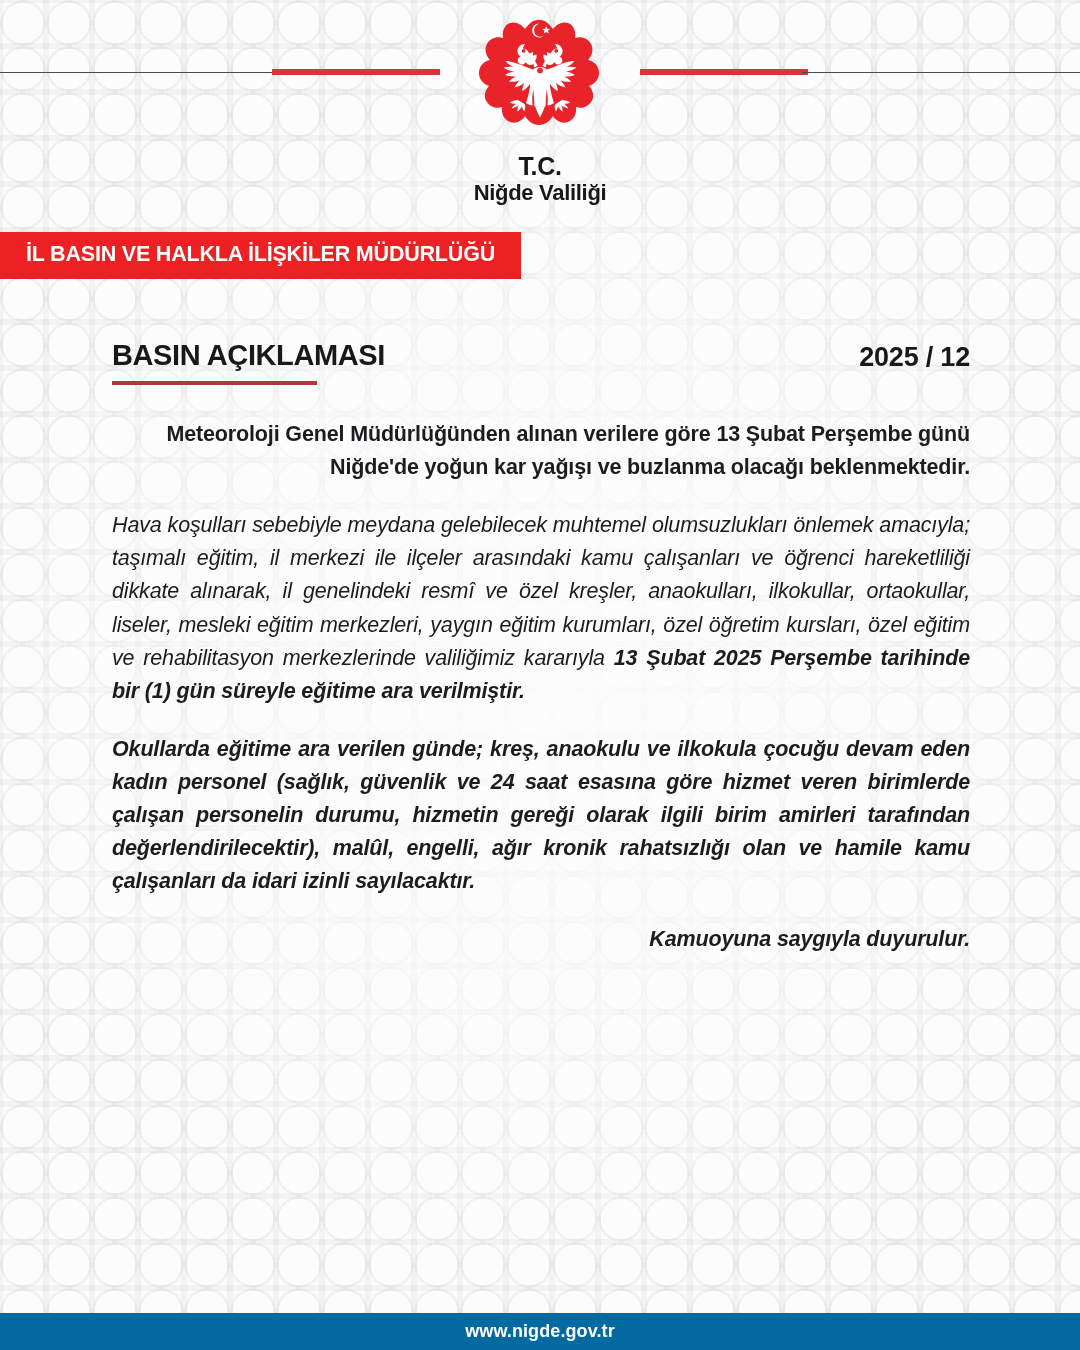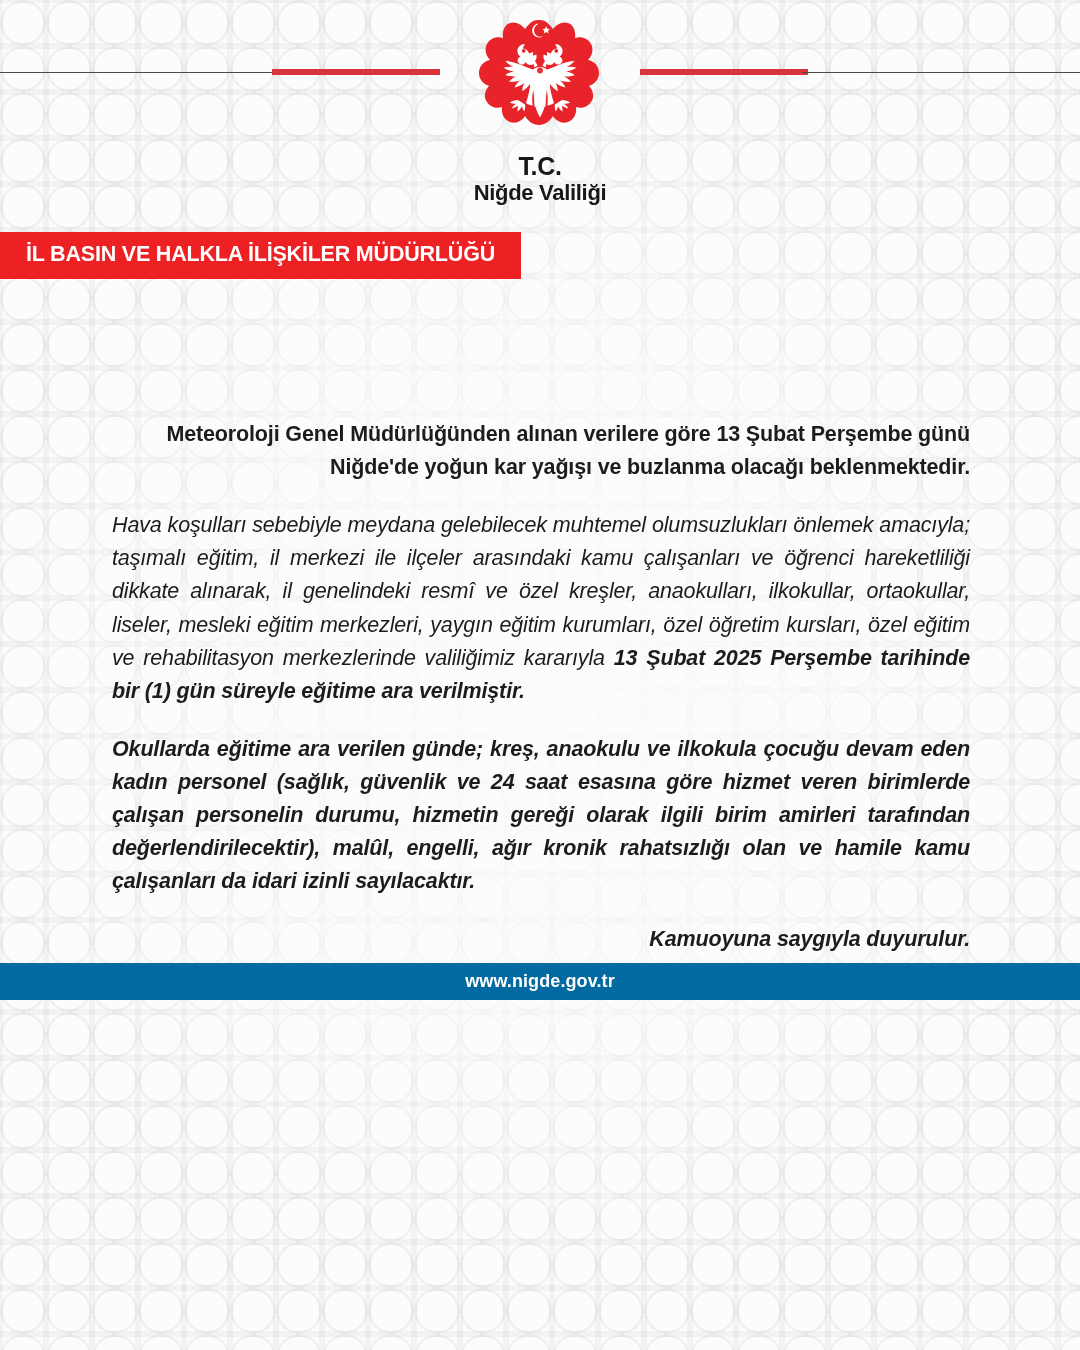--- a/index.html
+++ b/index.html
@@ -25,21 +25,21 @@
       linear-gradient(0deg, rgba(0,0,0,0) 44%, rgba(120,120,120,0.07) 44% 56%, rgba(0,0,0,0) 56%),
       linear-gradient(90deg, rgba(0,0,0,0) 44%, rgba(120,120,120,0.07) 44% 56%, rgba(0,0,0,0) 56%);
     background-size: 46px 46px, 46px 46px, 46px 46px;
     background-position: 0 0, 23px 23px, 23px 23px;
     -webkit-mask-image: radial-gradient(ellipse 62% 52% at 50% 50%, rgba(0,0,0,0.05) 0%, rgba(0,0,0,0.35) 42%, rgba(0,0,0,1) 85%);
             mask-image: radial-gradient(ellipse 62% 52% at 50% 50%, rgba(0,0,0,0.05) 0%, rgba(0,0,0,0.35) 42%, rgba(0,0,0,1) 85%);
     pointer-events: none;
     z-index: 0;
   }
 
-  .page { position: relative; z-index: 1; width: 1080px; height: 1000px; }
+  .page { position: relative; z-index: 1; width: 1080px; height: 1350px; }
 
   
   .rules {
     position: absolute;
     top: 68px; left: 0; right: 0;
     height: 10px;
   }
   .rule-thin {
     position: absolute;
     top: 4px;
@@ -238,20 +238,27 @@
 
   <div class="inst">
     <div class="inst-tc">T.C.</div>
     <div class="inst-name">Niğde Valiliği</div>
   </div>
 
   <div class="banner-wrap">
     <div class="banner">İL BASIN VE HALKLA İLİŞKİLER MÜDÜRLÜĞÜ</div>
   </div>
 
+  <div class="title-row">
+    <div>
+      <div class="doc-title">BASIN AÇIKLAMASI</div>
+      <div class="title-underline"></div>
+    </div>
+    <div class="doc-ref">2025 / 12</div>
+  </div>
 
   <div class="body-text">
 
     <p class="para bold">Meteoroloji Genel Müdürlüğünden alınan verilere göre 13 Şubat Perşembe günü Niğde'de yoğun kar yağışı ve buzlanma olacağı beklenmektedir.</p>
 
     <p class="para justify"><span>Hava koşulları sebebiyle meydana gelebilecek muhtemel olumsuzlukları önlemek amacıyla; taşımalı eğitim, il merkezi ile ilçeler arasındaki kamu çalışanları ve öğrenci hareketliliği dikkate alınarak, il genelindeki resmî ve özel kreşler, anaokulları, ilkokullar, ortaokullar, liseler, mesleki eğitim merkezleri, yaygın eğitim kurumları, özel öğretim kursları, özel eğitim ve rehabilitasyon merkezlerinde valiliğimiz kararıyla </span><b>13 Şubat 2025 Perşembe tarihinde bir (1) gün süreyle eğitime ara verilmiştir.</b></p>
 
     <p class="para bold justify">Okullarda eğitime ara verilen günde; kreş, anaokulu ve ilkokula çocuğu devam eden kadın personel (sağlık, güvenlik ve 24 saat esasına göre hizmet veren birimlerde çalışan personelin durumu, hizmetin gereği olarak ilgili birim amirleri tarafından değerlendirilecektir), malûl, engelli, ağır kronik rahatsızlığı olan ve hamile kamu çalışanları da idari izinli sayılacaktır.</p>
 
     <p class="para bold last">Kamuoyuna saygıyla duyurulur.</p>

